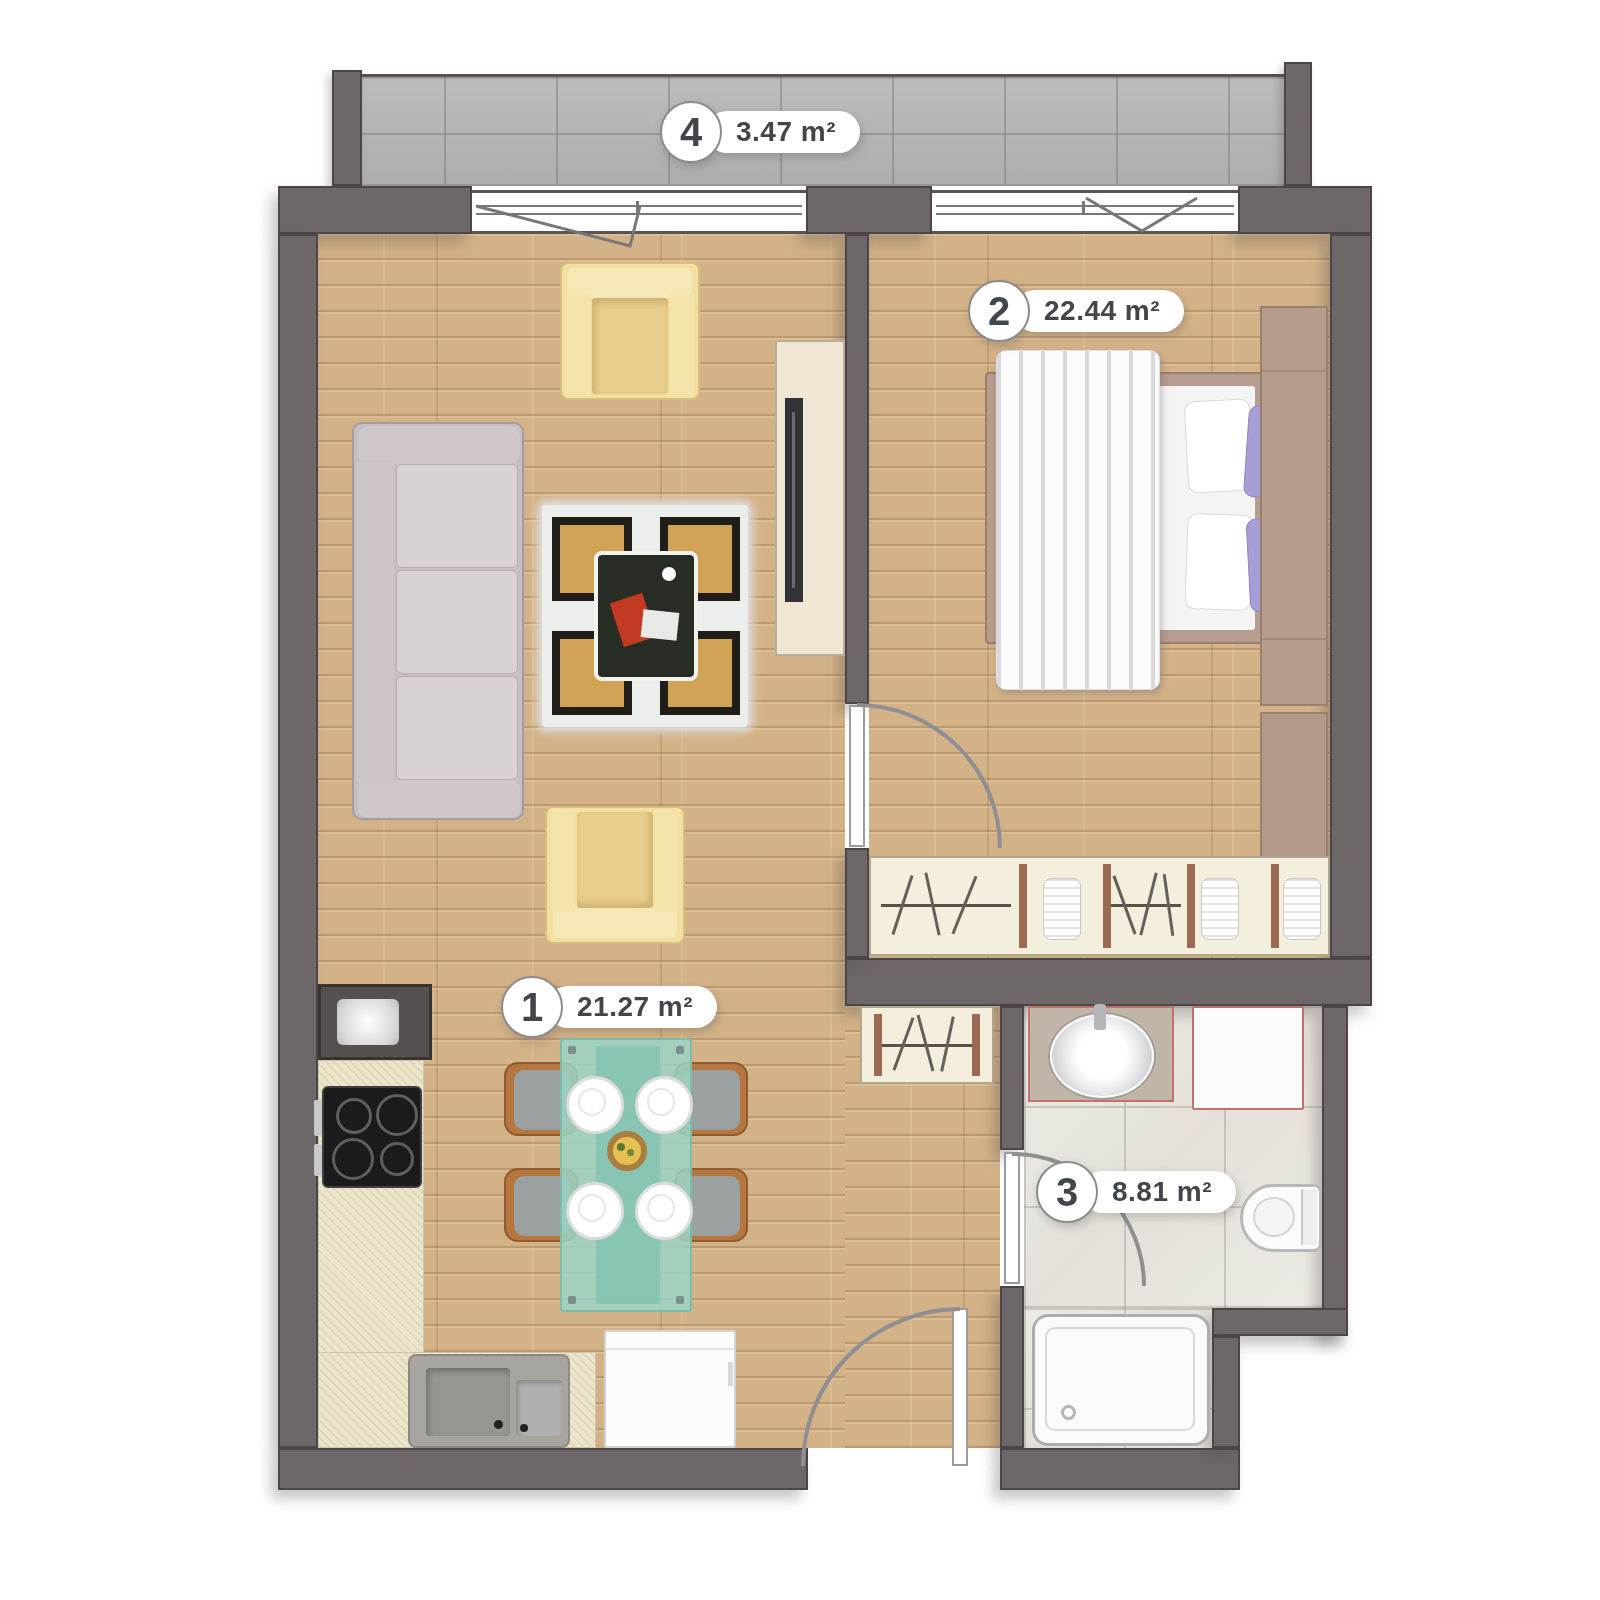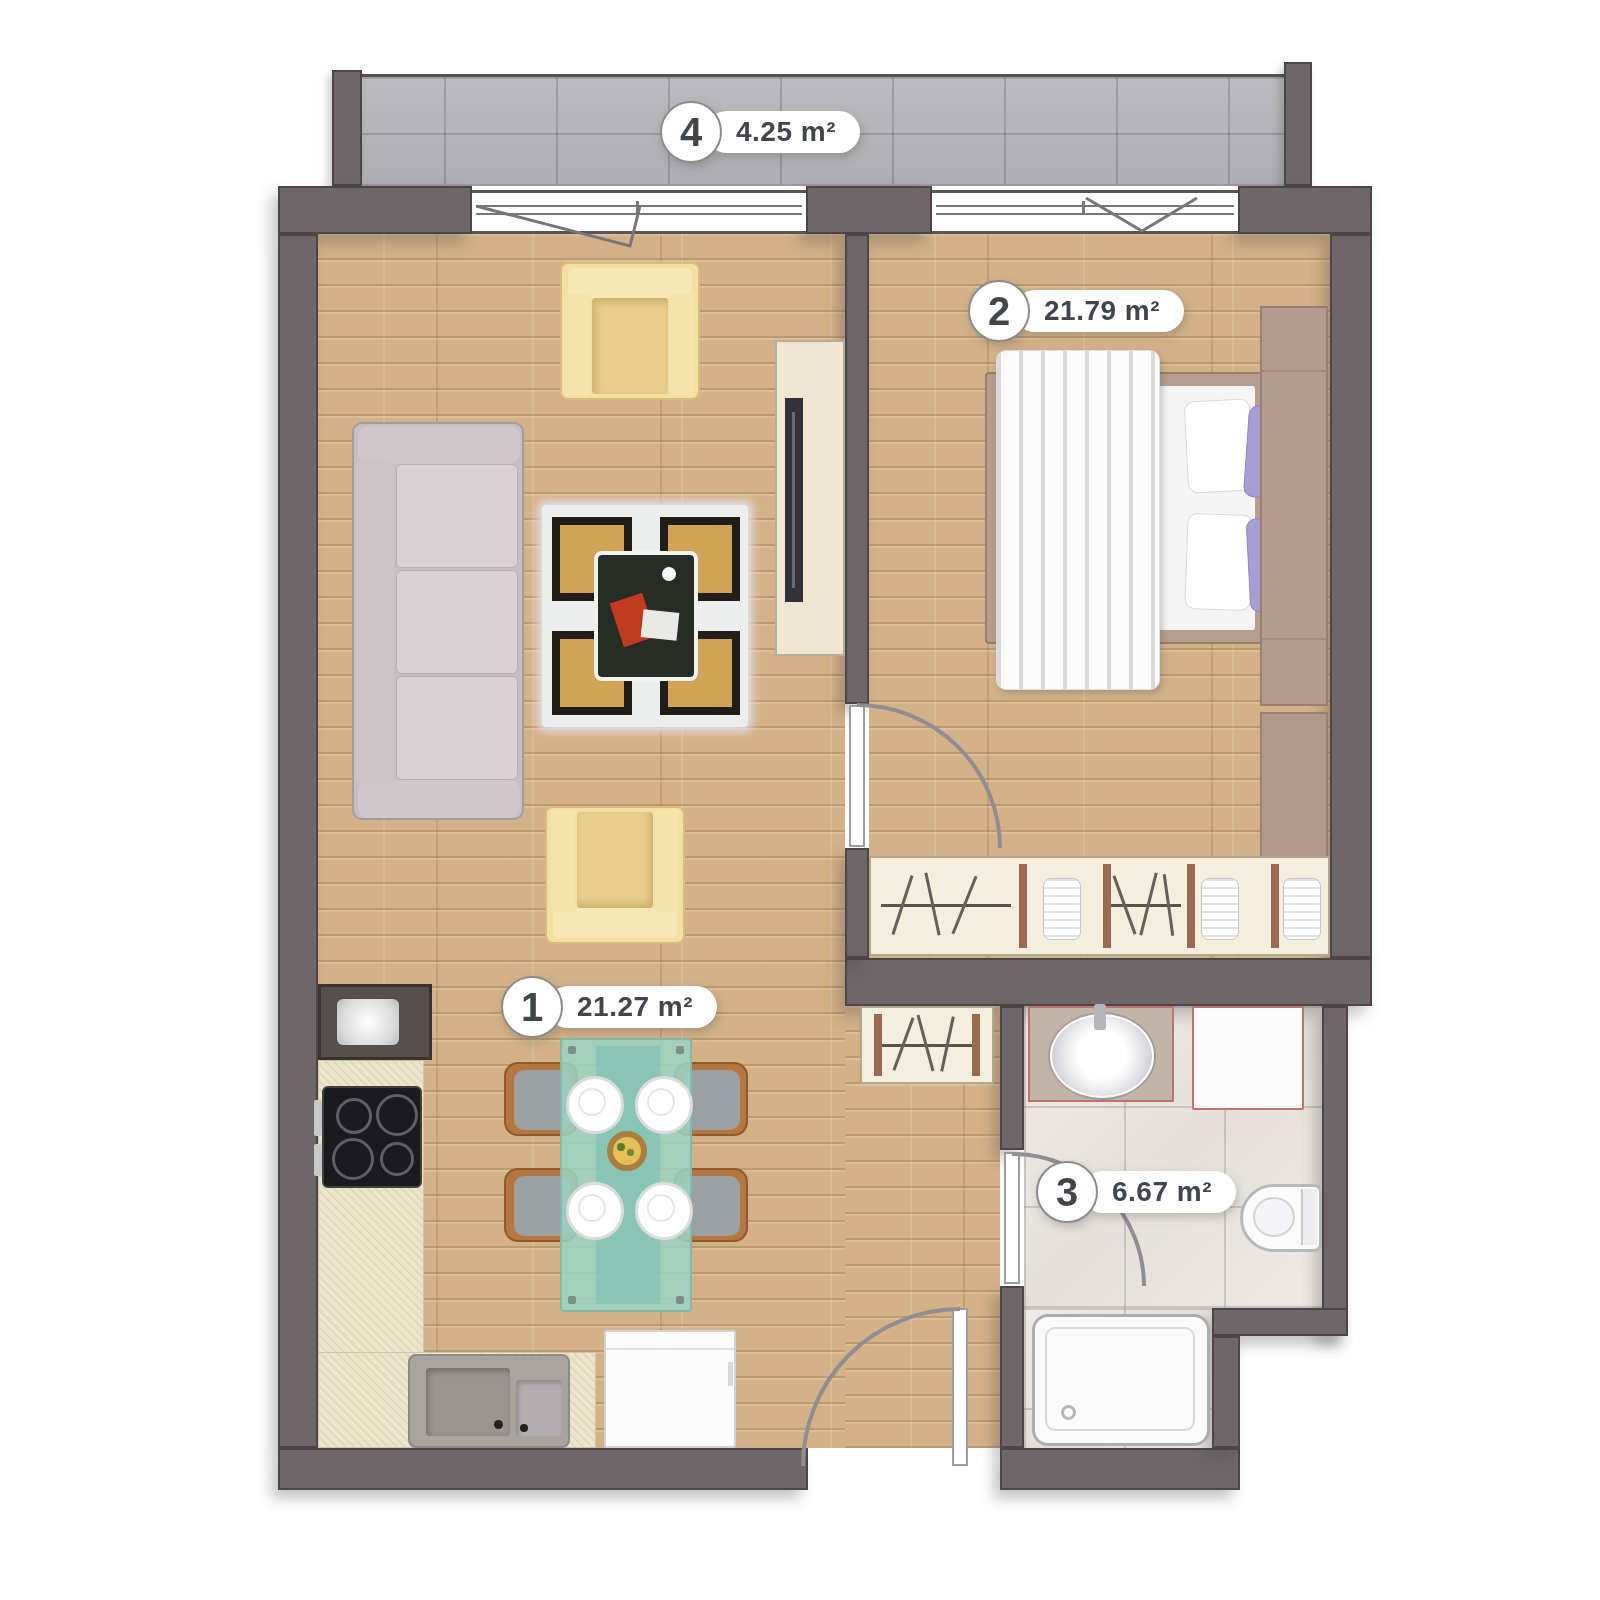--- a/index.html
+++ b/index.html
@@ -272,24 +272,24 @@
     <polyline class="thin" points="476,206 630,246 640,206"></polyline>
     <polyline class="thin" points="1086,198 1142,231 1197,198"></polyline>
   </svg>
 
   <div class="room-label" style="left:501px;top:976px;">
     <div class="lbl-circle">1</div>
     <div class="lbl-pill">21.27 m²</div>
   </div>
   <div class="room-label" style="left:968px;top:280px;">
     <div class="lbl-circle">2</div>
-    <div class="lbl-pill">21.79 m²</div>
+    <div class="lbl-pill">22.44 m²</div>
   </div>
   <div class="room-label" style="left:1036px;top:1161px;">
     <div class="lbl-circle">3</div>
-    <div class="lbl-pill">6.67 m²</div>
+    <div class="lbl-pill">8.81 m²</div>
   </div>
   <div class="room-label" style="left:660px;top:101px;">
     <div class="lbl-circle">4</div>
-    <div class="lbl-pill">4.25 m²</div>
+    <div class="lbl-pill">3.47 m²</div>
   </div>
 
 </div>
 
 </body></html>

